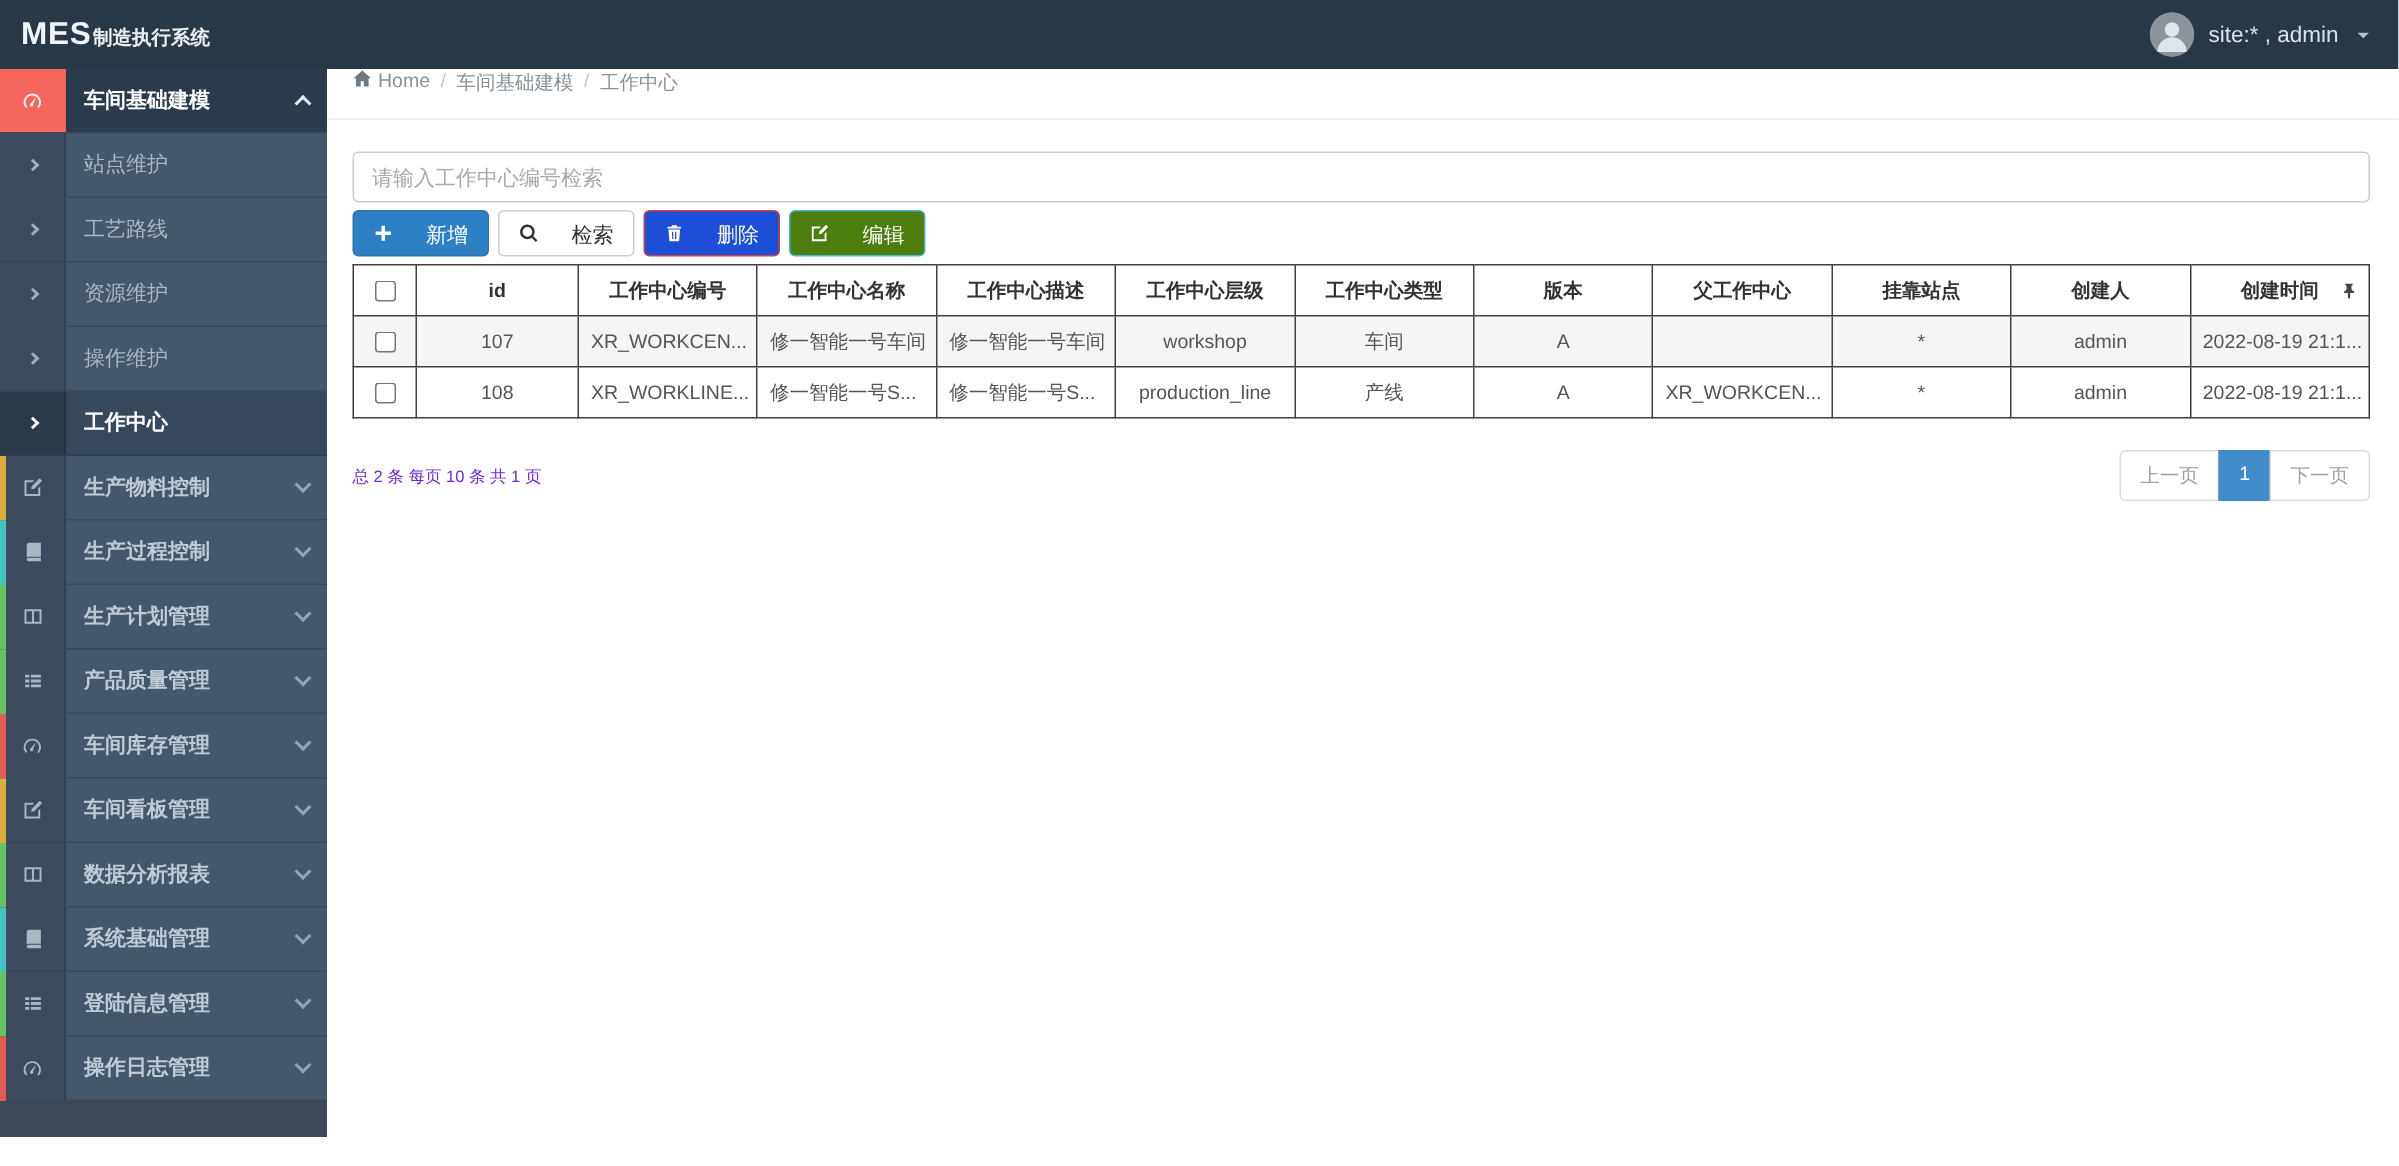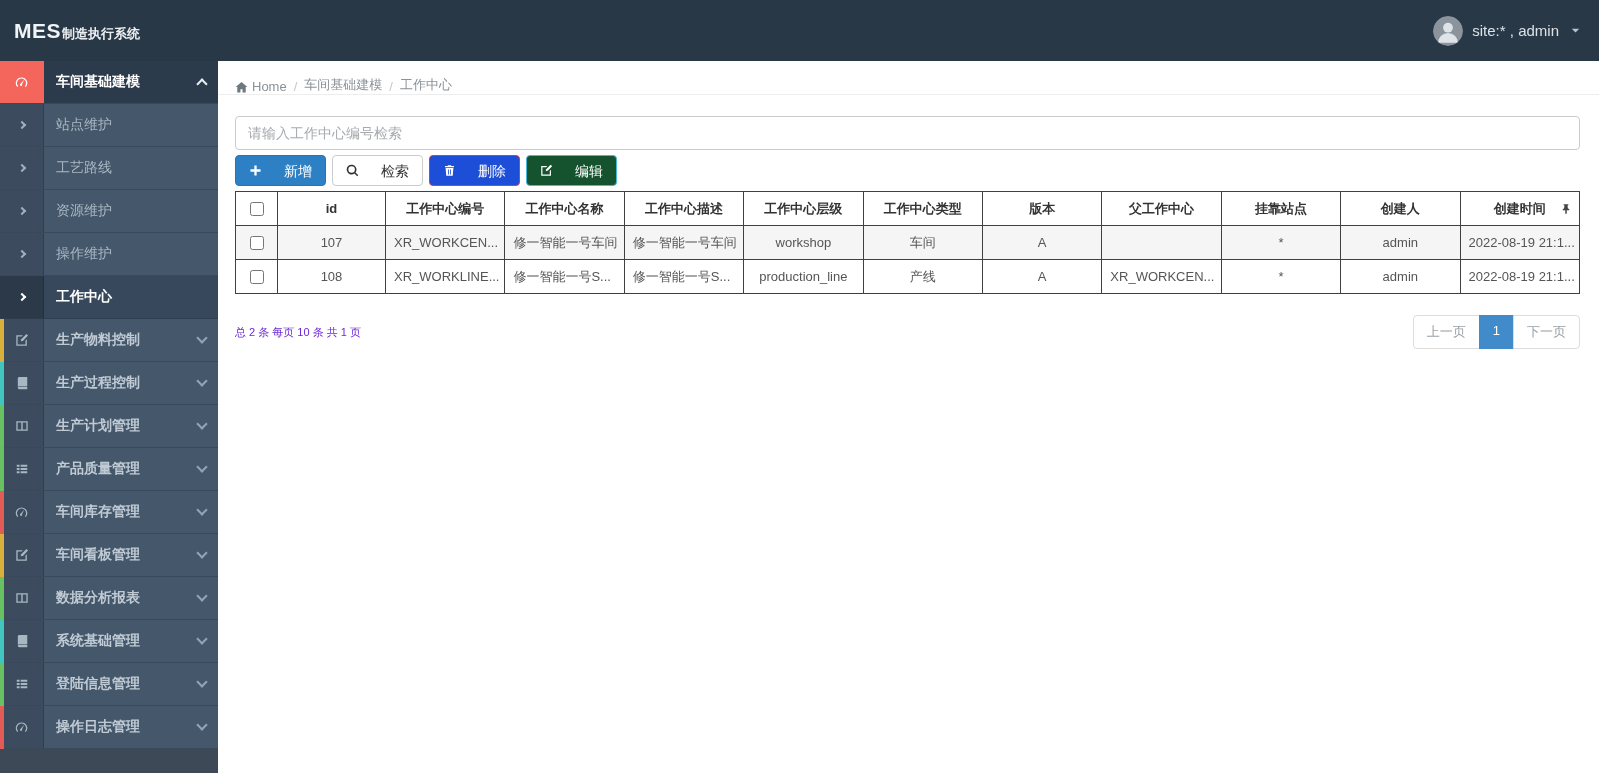--- a/index.html
+++ b/index.html
@@ -3,21 +3,21 @@
 <meta charset="utf-8">
 <style>
   * { box-sizing: border-box; }
   html,body { margin:0; padding:0; }
   body {
     width:1599px; height:777px; overflow:hidden; background:#fff;
     font-family:"Liberation Sans","DejaVu Sans",sans-serif;
     -webkit-font-smoothing:antialiased;
   }
   
-  .navbar { height:61px; background:#293846; display:flex; align-items:center;
+  .navbar { height:46px; background:#293846; display:flex; align-items:center;
             justify-content:space-between; padding:0 18px 0 14px; }
   .logo { display:flex; align-items:baseline; cursor:default; }
   .logo-mes { color:#f1f4f6; font-size:21px; font-weight:bold; letter-spacing:.5px; }
   .logo-sub { color:#eceff2; font-size:13px; font-weight:bold; margin-left:1px; }
   .nav-user { display:flex; align-items:center; gap:9px; color:#dbe2e8; font-size:15px; cursor:pointer; }
   .avatar { width:30px; height:30px; border-radius:50%; overflow:hidden; display:block; }
   .caret { display:inline-flex; color:#b9c3cc; margin-left:2px; }
   
   .layout { display:flex; height:712px; }
   
@@ -41,40 +41,40 @@
   .parent-active .sb-icon { background:#f4655c; color:#fff; border-right-color:#f4655c; }
   .parent-active .sb-body { background:#2c3b4b; }
   .parent-active .sb-label { color:#fff; }
   .child-active { background:#37485c; }
   .child-active .sb-icon { background:rgba(0,0,0,.20); }
   .child-active .sb-label { color:#fff; font-weight:bold; }
   .child-active .chev-right { color:#fff; border-width:2px; }
   .sidebar-filler { flex:1; background:#3d4956; }
   
   .main { flex:1; display:flex; flex-direction:column; background:#fff; min-width:0; }
-  .breadcrumb-bar { height:34px; display:flex; align-items:flex-end; gap:7px;
+  .breadcrumb-bar { height:34px; display:flex; align-items:flex-start; gap:7px;
                     padding:0 17px; border-bottom:1px solid #ededed;
                     color:#8a9197; font-size:13px; }
   .bc-home-ic { display:inline-flex; color:#6e787f; margin-right:-3px; }
   .bc-link { cursor:pointer; }
   .bc-sep { color:#c3c8cc; }
   .content { padding:21px 19px 0 17px; }
   .search-input { width:100%; height:34px; border:1px solid #ccc; border-radius:4px;
                   padding:0 12px; font-size:14px; color:#555; outline:none;
                   font-family:inherit; }
   .search-input::placeholder { color:#a6a9ad; }
   .btn-row { margin-top:5px; display:flex; gap:6px; }
   .btn { height:31px; padding:0 13px; border-radius:4px; border:1px solid transparent;
          font-size:14px; display:inline-flex; align-items:center; gap:22px;
          color:#fff; cursor:pointer; font-family:inherit; line-height:1; }
   .btn-ic { display:inline-flex; }
   .btn-primary { background:#2e80c4; border-color:#2a74b2; }
   .btn-default { background:#fff; color:#333; border-color:#ccc; }
   .btn-danger  { background:#1d4ed8; border-color:#d43f3a; }
-  .btn-info    { background:#14532d; border-color:#46b8da; }
+  .btn-info    { background:#4d7c0f; border-color:#46b8da; }
   
   .grid { width:100%; border-collapse:collapse; table-layout:fixed;
           margin-top:5px; font-size:13px; }
   .grid th, .grid td { border:1px solid #404040; height:34px; padding:4px 8px;
                        overflow:hidden; white-space:nowrap; }
   .grid th { font-weight:bold; color:#333; text-align:center; position:relative; cursor:pointer; }
   .grid td { color:#555; text-align:center; }
   .grid td.al { text-align:left; }
   .grid tbody tr:nth-child(odd) { background:#f5f5f5; }
   .chk-col input { width:14px; height:14px; margin:0; vertical-align:middle; cursor:pointer; }

